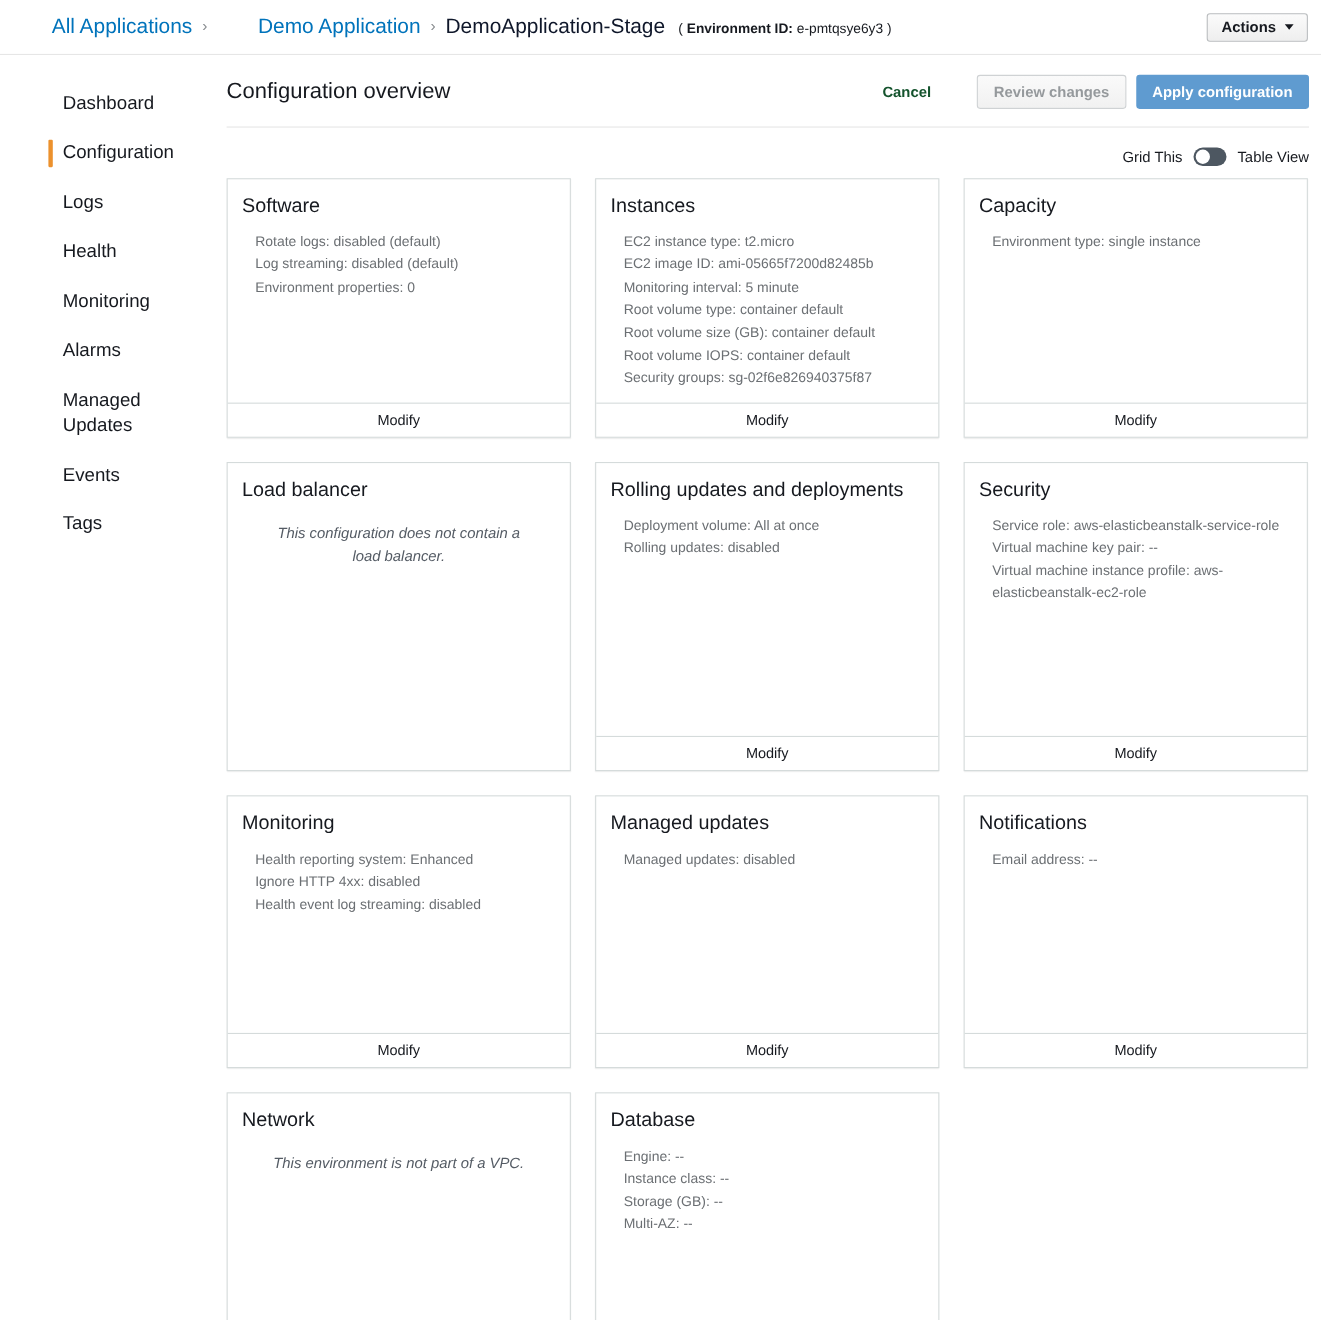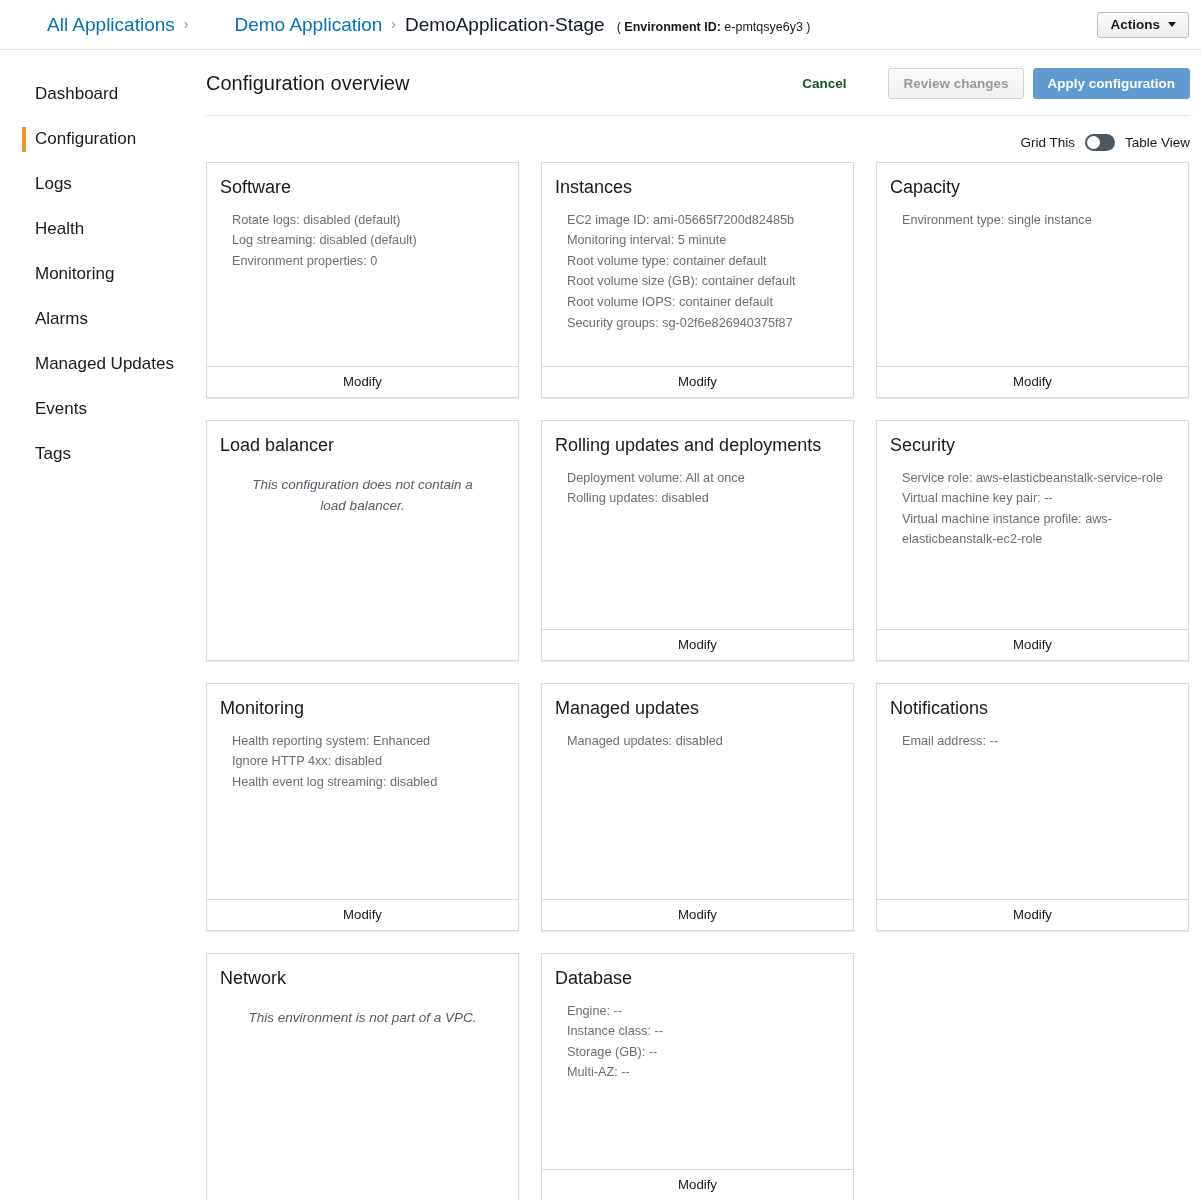--- a/index.html
+++ b/index.html
@@ -76,20 +76,21 @@
   }
 
   
   #layout { display: flex; align-items: flex-start; }
 
   
   #sidebar {
     width: 206px;
     flex: 0 0 206px;
     padding-top: 22px;
+    padding-left: 22px;
   }
   .nav-item {
     position: relative;
     padding: 11px 12px 11px 35px;
     font-size: 17px;
     color: #16191f;
     line-height: 1.35;
     cursor: pointer;
   }
   .nav-item.active::before {
@@ -173,21 +174,21 @@
     gap: 22px 22px;
   }
   .card {
     background: #ffffff;
     border: 1px solid #d5dbdb;
     box-shadow: 0 1px 1px rgba(0,0,0,0.08);
     display: flex;
     flex-direction: column;
     height: 236px;
   }
-  .card.tall { height: 241px; }
+  .card.tall { height: 281px; }
   .card.tall4 { height: 248px; }
   .card-body {
     flex: 1 1 auto;
     padding: 14px 13px 10px 13px;
     overflow: hidden;
   }
   .card-title {
     font-size: 18px;
     color: #16191f;
     margin: 0 0 12px 0;
@@ -278,20 +279,21 @@
             <div class="card-title">Software</div>
             <div class="card-line">Rotate logs: disabled (default)</div>
             <div class="card-line">Log streaming: disabled (default)</div>
             <div class="card-line">Environment properties: 0</div>
           </div>
           <div class="card-footer">Modify</div>
         </div>
         <div class="card">
           <div class="card-body">
             <div class="card-title">Instances</div>
+            <div class="card-line">EC2 instance type: t2.micro</div>
             <div class="card-line">EC2 image ID: ami-05665f7200d82485b</div>
             <div class="card-line">Monitoring interval: 5 minute</div>
             <div class="card-line">Root volume type: container default</div>
             <div class="card-line">Root volume size (GB): container default</div>
             <div class="card-line">Root volume IOPS: container default</div>
             <div class="card-line">Security groups: sg-02f6e826940375f87</div>
           </div>
           <div class="card-footer">Modify</div>
         </div>
         <div class="card">

